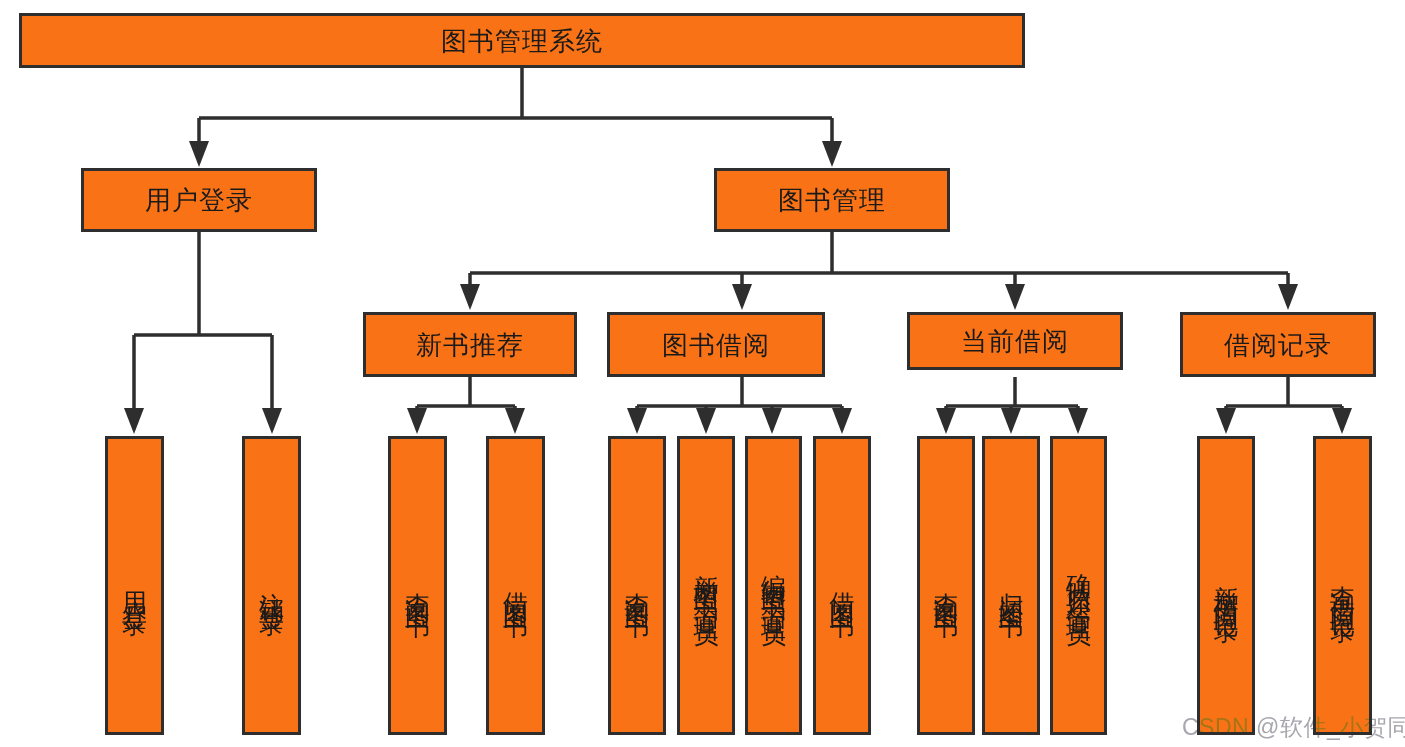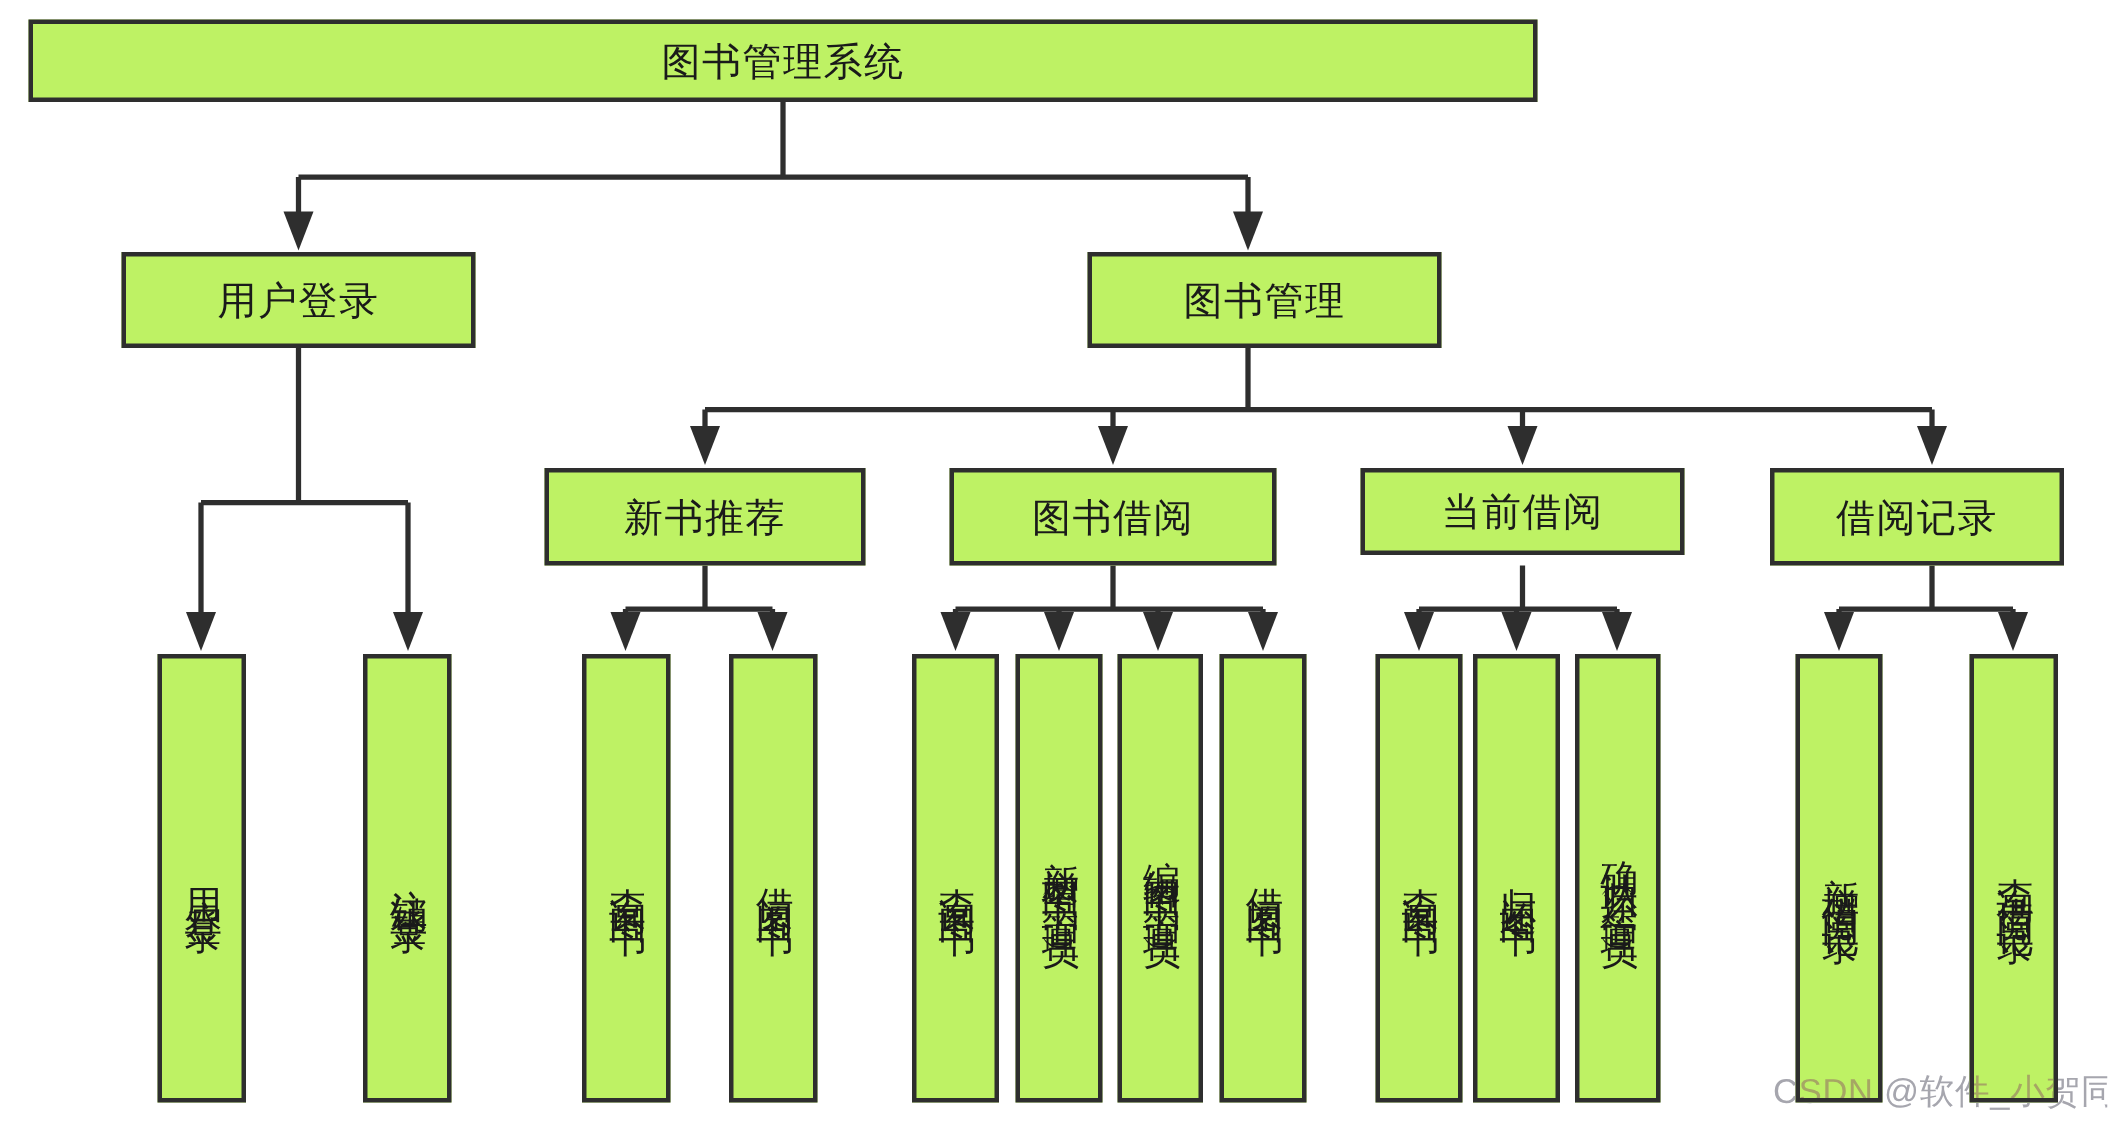--- a/index.html
+++ b/index.html
@@ -15,21 +15,21 @@
   .connectors {
     position: absolute;
     left: 0; top: 0;
     width: 1405px; height: 747px;
     z-index: 1;
   }
   .node {
     position: absolute;
     box-sizing: border-box;
     border: 3px solid #2e2e2e;
-    background: #bef264;
+    background: #f97316;
     display: flex;
     align-items: center;
     justify-content: center;
     font-size: 26px;
     line-height: 1;
     z-index: 2;
     letter-spacing: 1px;
     text-align: center;
   }
   .leaf {
@@ -37,24 +37,24 @@
     text-orientation: mixed;
     font-size: 25px;
     letter-spacing: 7px;
     padding: 6px 0;
     line-height: 1;
   }
   
   #n-root   { left: 19px;   top: 13px;  width: 1006px; height: 55px; }
   
   #n-l2-0   { left: 81px;   top: 168px; width: 236px;  height: 64px; }
-  #n-l2-1   { left: 714px;  top: 168px; width: 236px;  height: 64px; margin-left: 11px; }
+  #n-l2-1   { left: 714px;  top: 168px; width: 236px;  height: 64px; }
   
   #n-l3-0   { left: 363px;  top: 312px; width: 214px;  height: 65px; }
-  #n-l3-1   { left: 633px;  top: 312px; width: 218px;  height: 65px; }
+  #n-l3-1   { left: 607px;  top: 312px; width: 218px;  height: 65px; }
   #n-l3-2   { left: 907px;  top: 312px; width: 216px;  height: 58px; }
   #n-l3-3   { left: 1180px; top: 312px; width: 196px;  height: 65px; }
   
   #n-leaf-0  { left: 105px;  top: 436px; width: 59px; height: 299px; }
   #n-leaf-1  { left: 242px;  top: 436px; width: 59px; height: 299px; }
   #n-leaf-2  { left: 388px;  top: 436px; width: 59px; height: 299px; }
   #n-leaf-3  { left: 486px;  top: 436px; width: 59px; height: 299px; }
   #n-leaf-4  { left: 608px;  top: 436px; width: 58px; height: 299px; }
   #n-leaf-5  { left: 677px;  top: 436px; width: 58px; height: 299px; }
   #n-leaf-6  { left: 745px;  top: 436px; width: 57px; height: 299px; }

